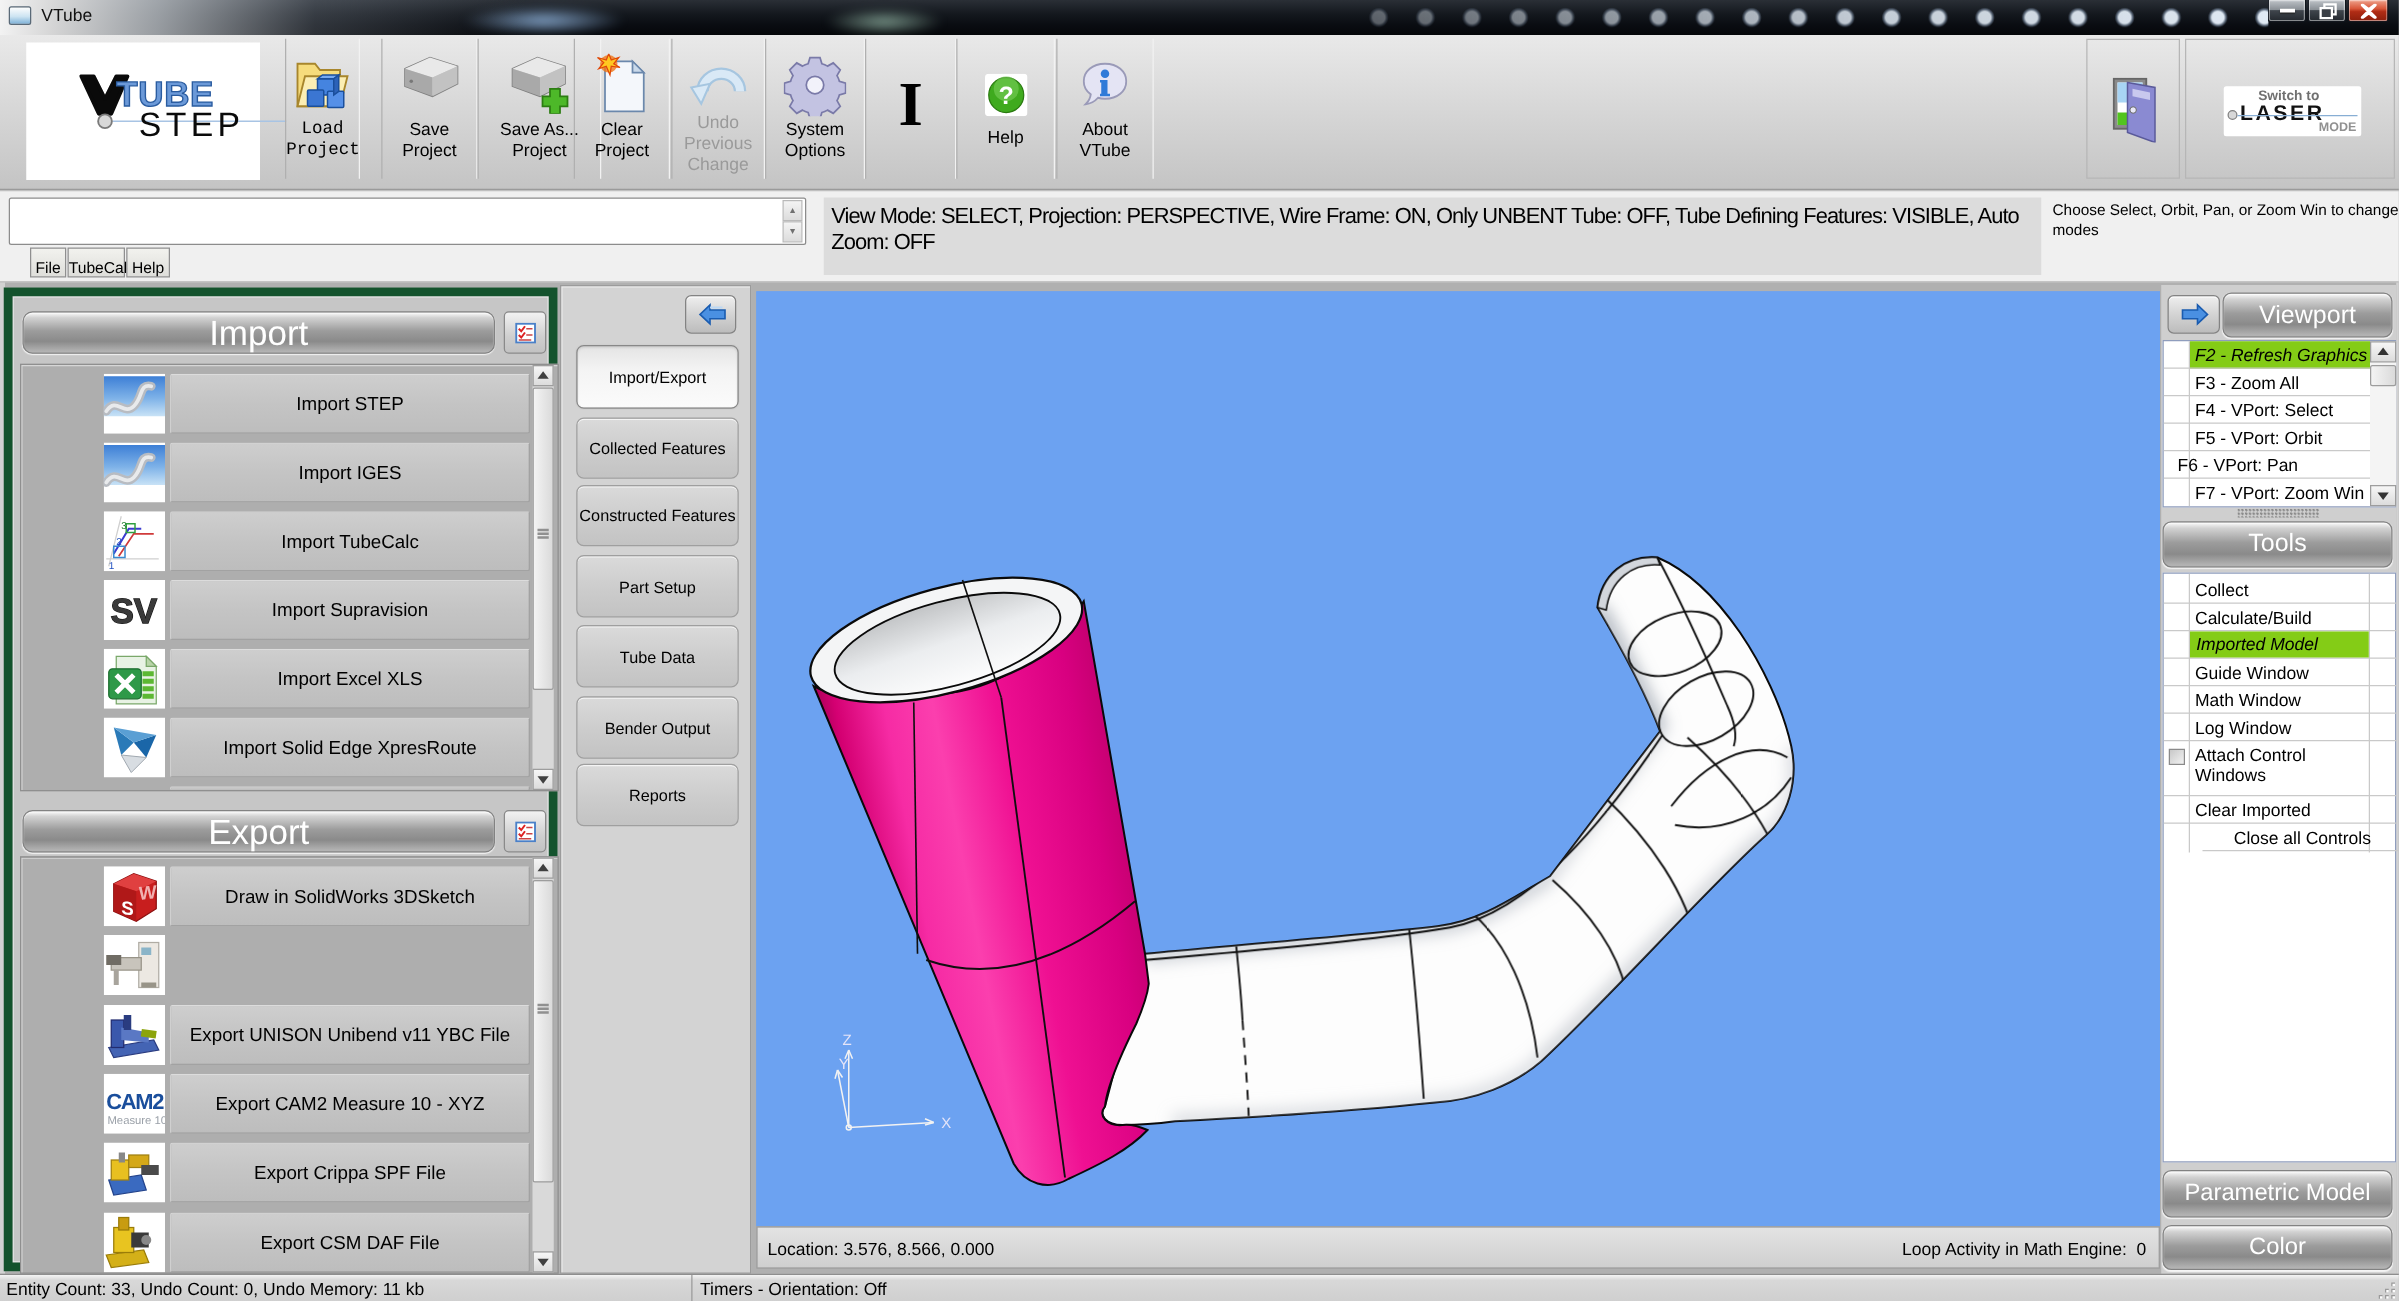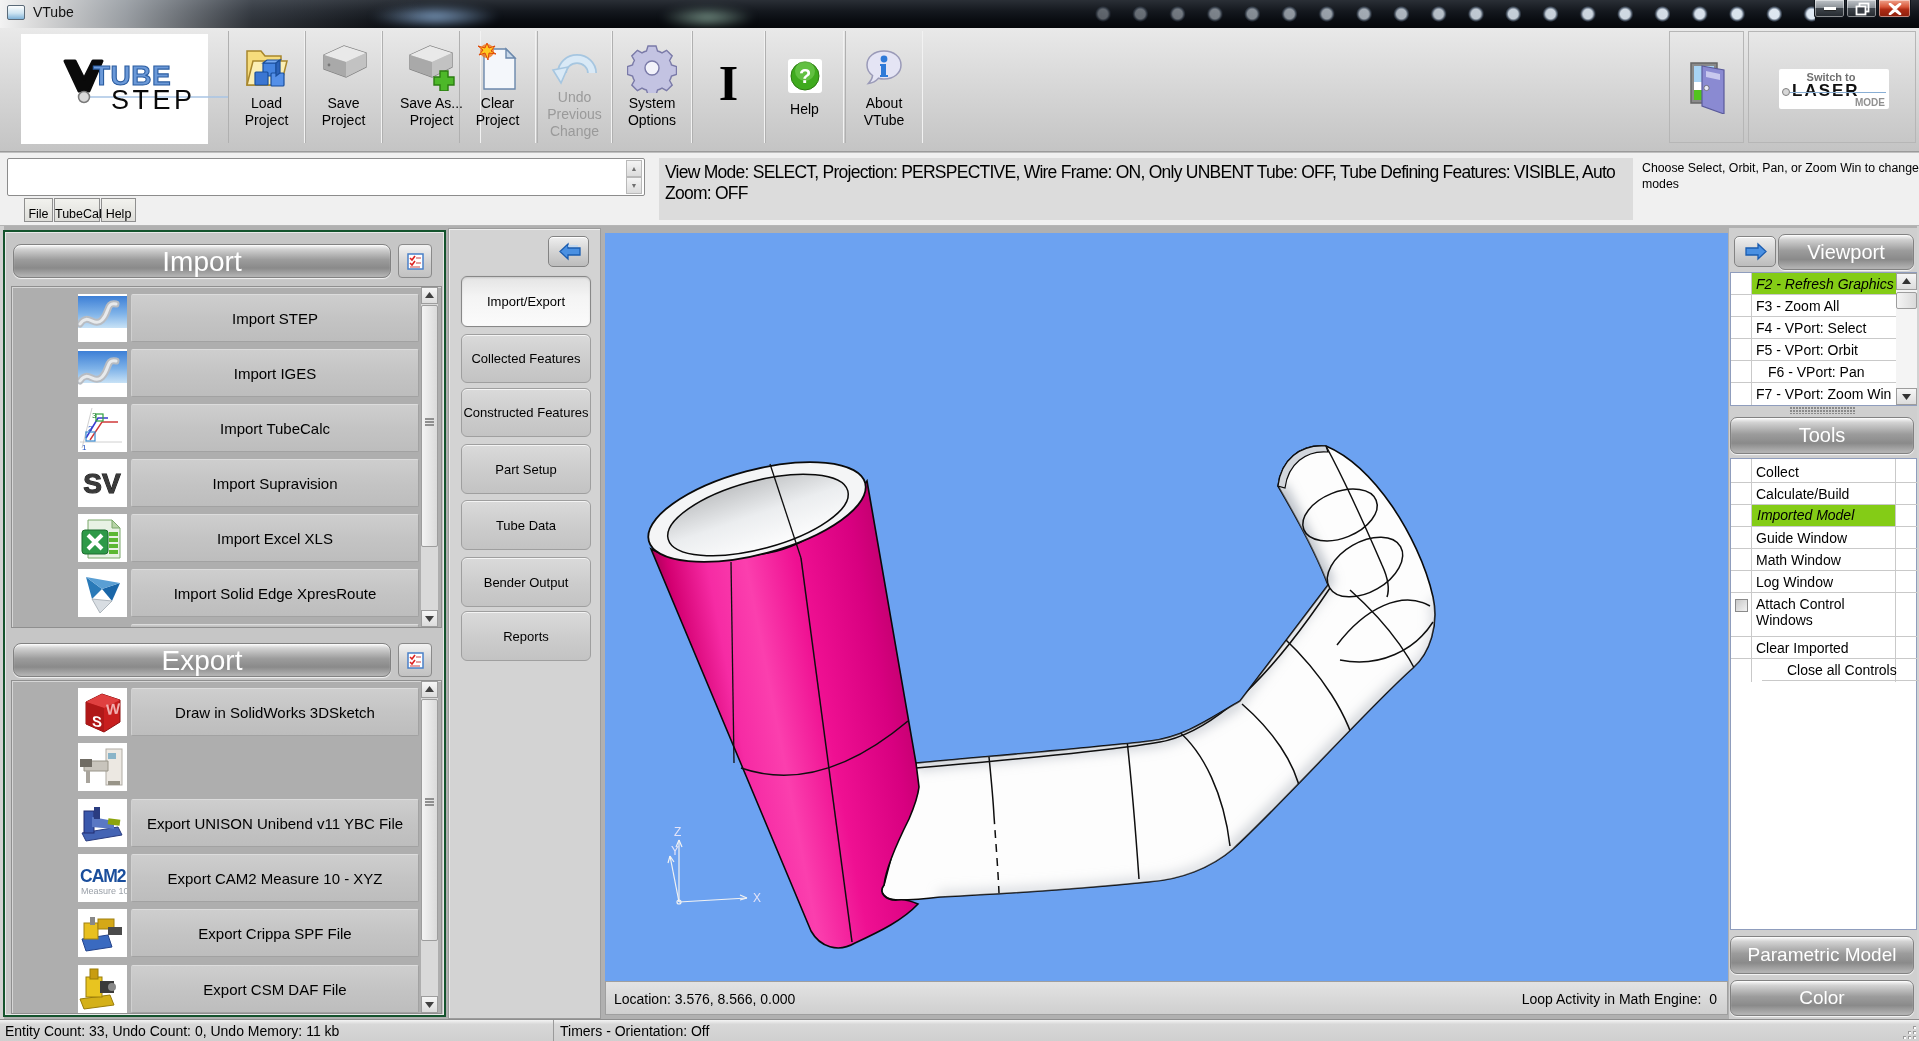--- a/index.html
+++ b/index.html
@@ -37,21 +37,21 @@
   #combo { left:7px; top:5px; width:638px; height:38px; background:#fff; border:1px solid #8c8c8c; border-radius:2px; }
   #combo-spin { right:1px; top:1px; width:17px; height:34px; }
   .spinbtn { position:absolute; left:0; width:16px; height:17px; background:linear-gradient(180deg,#f4f4f4,#dcdcdc); border:1px solid #b9b9b9; color:#707070; font-size:7px; text-align:center; line-height:15px;}
   #statusbig { left:659px; top:5px; width:974px; height:62px; background:#dcdcdc; color:#000; font-size:17.5px; line-height:21px; padding:4px 8px 0 6px; letter-spacing:-0.75px; overflow:hidden;}
   #hint { left:1642px; top:8px; width:278px; color:#000; font-size:12.3px; line-height:15.5px; }
   .menubtn { position:absolute; top:45px; height:24px; background:linear-gradient(180deg,#f2f2ee,#dededa); border:1px solid #8f8f8f; font-size:12.5px; text-align:center; padding-top:8px; color:#000;}
   
   #main { left:0; top:226px; width:1919px; height:793px; background:#b0b0b0; }
   
   #leftpanel { left:3px; top:4px; width:443px; height:787px; background:#c6c6c6;
-    border:2px solid #14532d; box-shadow:inset 0 0 0 1px #e9e9e9; }
+    border:7px solid #14532d; box-shadow:inset 0 0 0 1px #e9e9e9; }
   .hdr { position:absolute; left:7px; width:378px; border-radius:8px; border:1px solid #828282;
     background:linear-gradient(180deg,#fafafa 0%,#d2d2d2 13%,#9c9c9c 46%,#8a8a8a 72%,#b2b2b2 97%);
     color:#fff; text-align:center; box-shadow:0 1px 1px rgba(255,255,255,0.8), inset 0 1px 1px rgba(255,255,255,0.6); }
   .chkbtn { position:absolute; left:393px; width:34px; height:34px; border-radius:4px; border:1px solid #8a8a8a;
     background:linear-gradient(180deg,#f2f2f2,#cfcfcf 60%,#c2c2c2); }
   .listbox { position:absolute; left:6px; width:431px; background:#aeaeae; border:1px solid #8f8f8f; box-shadow:inset 1px 1px 0 #d6d6d6; overflow:hidden;}
   .licon { position:absolute; left:66px; width:49px; height:48px; }
   .lbtn { position:absolute; left:119px; width:288px; height:48px;
     background:linear-gradient(180deg,#cecece 0%,#c4c4c4 50%,#bdbdbd 100%);
     border:1px solid #a2a2a2; border-top-color:#dcdcdc; border-left-color:#d0d0d0; border-radius:2px;
@@ -116,21 +116,21 @@
 <div class="abs" id="toolbar">
   <div class="abs" id="logo-box">
     <svg width="187" height="110" viewBox="0 0 187 110">
       <path d="M12 27 L22 27 L31 45 L40 27 L49 27 L36 57 L26 57 Z" fill="#0a0a0a" stroke="#0a0a0a" stroke-width="3" stroke-linejoin="round"></path>
       <text x="40" y="51" font-size="28" font-weight="700" fill="#6b99d8" stroke="#2a5ca0" stroke-width="1.1" letter-spacing="0.5" font-family="Liberation Sans">TUBE</text>
       <line x1="37" y1="63" x2="176" y2="63" stroke="#a8c4e4" stroke-width="1.3"></line>
       <circle cx="31" cy="63" r="5.5" fill="#d8d8d8" stroke="#7a7a7a" stroke-width="1.5"></circle>
       <text x="58" y="75" font-size="27" font-weight="400" fill="#0a0a0a" letter-spacing="3.5" font-family="Liberation Sans">STEP</text>
     </svg>
   </div>
-  <div class="tbtn" style="left:228px; width:77px;">
+  <div class="tbtn" style="left:228px; width:60px;font-family:Liberation Mono, monospace;">
     <svg class="ticon" width="52" height="48" viewBox="0 0 52 48">
       <path d="M6 8 L20 8 L24 13 L40 13 L40 42 L6 42 Z" fill="#f6dc7c" stroke="#a8862c" stroke-width="1.5"></path>
       <path d="M6 42 L12 18 L46 18 L40 42 Z" fill="#fbeeb4" stroke="#a8862c" stroke-width="1.5"></path>
       <g stroke="#1a4f9c" stroke-width="1.2">
         <rect x="22" y="20" width="13" height="13" fill="#4584e0" rx="1"></rect>
         <rect x="14" y="29" width="13" height="13" fill="#3b76d2" rx="1"></rect>
         <rect x="30" y="30" width="13" height="13" fill="#5590e8" rx="1"></rect>
         <path d="M22 20 l4 -3 l13 0 l-4 3 Z" fill="#76aaf2"></path>
         <path d="M35 20 l4 -3 l0 13 l-4 3 Z" fill="#2c62b8"></path>
       </g>
@@ -512,21 +512,21 @@
       <div class="rrow" style="top:22px; height:22px; width:165px;">
           <span style="position:absolute;left:25px;top:3px;">F3 - Zoom All</span>
         </div>
       <div class="rrow" style="top:44px; height:22px; width:165px;">
           <span style="position:absolute;left:25px;top:3px;">F4 - VPort: Select</span>
         </div>
       <div class="rrow" style="top:66px; height:22px; width:165px;">
           <span style="position:absolute;left:25px;top:3px;">F5 - VPort: Orbit</span>
         </div>
       <div class="rrow" style="top:88px; height:22px; width:165px;">
-          <span style="position:absolute;left:37px;top:3px;">F6 - VPort: Pan</span>
+          <span style="position:absolute;left:11px;top:3px;">F6 - VPort: Pan</span>
         </div>
       <div class="rrow" style="top:110px; height:22px; width:165px; border-bottom:none;">
           <span style="position:absolute;left:25px;top:3px;">F7 - VPort: Zoom Win</span>
         </div>
       <div class="vscroll" style="left:165px; top:0; width:21px; height:132px; background:#f4f4f4;">
         <div class="varrow" style="width:21px;height:17px;top:0;"><svg width="19" height="15">
               <path d="M9.5 4 L14 10 L5 10 Z" fill="#333"></path>
             </svg></div>
         <div class="vthumb" style="width:21px;top:19px;height:17px;"></div>
         <div class="varrow" style="width:21px;height:17px;top:115px;"><svg width="19" height="15">

